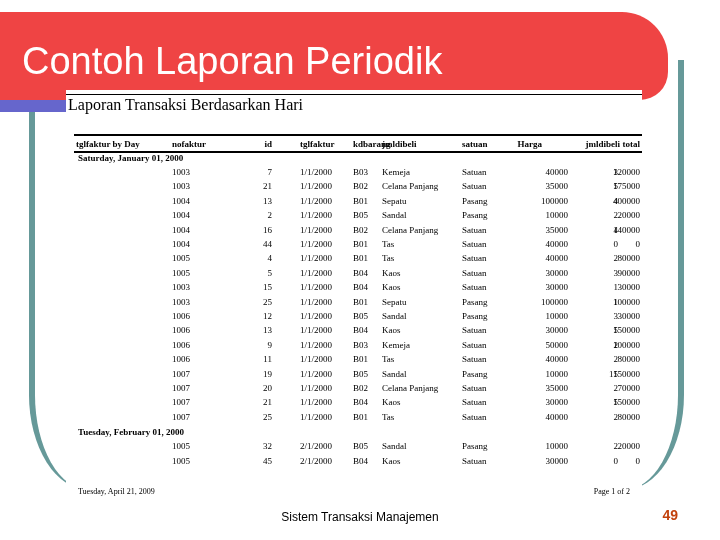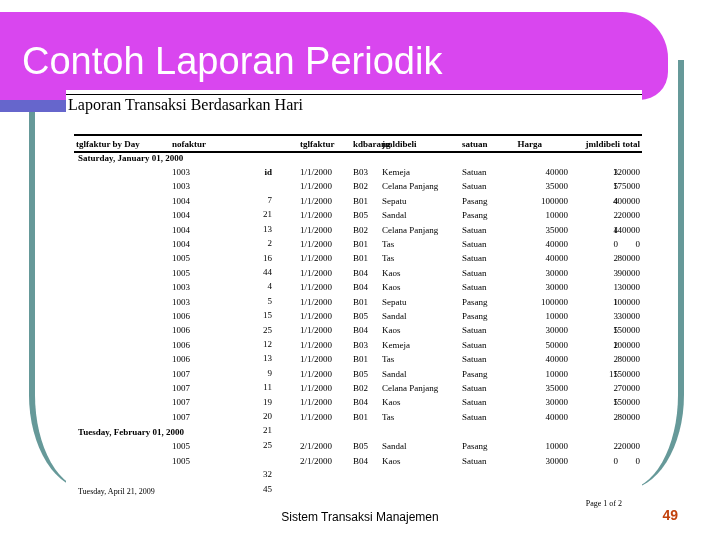--- a/index.html
+++ b/index.html
@@ -3,21 +3,21 @@
   <meta charset="utf-8">
   <style>
     html, body { margin: 0; padding: 0; }
     body {
       width: 720px; height: 540px; position: relative; overflow: hidden;
       background: #ffffff;
       font-family: "Liberation Sans", sans-serif;
     }
     .title-bar {
       position: absolute; left: 0; top: 12px; width: 668px; height: 88px;
-      background: #d946ef;
+      background: #ef4444;
       border-top-right-radius: 46px 46px;
       border-bottom-right-radius: 28px 28px;
     }
     .title-text {
       position: absolute; left: 22px; top: 30px;
       font-family: "Liberation Sans", sans-serif;
       font-size: 38px; color: #ffffff; white-space: nowrap; line-height: 1;
     }
     .teal-frame {
       position: absolute; left: 29px; top: 60px; width: 655px; height: 430px;
@@ -39,36 +39,36 @@
     .report-topline { position: absolute; left: 0; right: 0; top: 4px; height: 1px; background: #000; }
     .report-title {
       position: absolute; left: 2px; top: 6px; font-size: 16px; line-height: 1.1; white-space: nowrap;
     }
     .hdr-line-top { position: absolute; left: 8px; right: 0; top: 44px; height: 2px; background: #000; }
     .hdr-line-bot { position: absolute; left: 8px; right: 0; top: 61px; height: 2px; background: #000; }
     .hdr { position: absolute; top: 47px; left: 0; width: 576px; height: 26px; font-size: 9px; font-weight: bold; }
     .cell { position: absolute; white-space: nowrap; font-size: 9px; line-height: 14px; }
     .c0 { left: 10px; }
     .c1 { left: 106px; }
-    .c2 { left: 166px; width: 40px; text-align: right; margin-top: 28px; }
+    .c2 { left: 166px; width: 40px; text-align: right; }
     .c3 { left: 234px; }
     .c4 { left: 287px; }
     .c5 { left: 316px; }
     .c6 { left: 396px; }
     .c7 { left: 432px; width: 70px; text-align: right; }
     .c8 { left: 508px; width: 44px; text-align: right; }
     .c9 { left: 520px; width: 54px; text-align: right; }
     .hdr .c2 { left: 160px; width: 46px; text-align: right; }
     .hdr .c7 { left: 430px; width: 46px; text-align: right; }
     .hdr .c8 { left: 504px; width: 50px; text-align: right; }
     .hdr .c9 { left: 520px; width: 54px; text-align: right; }
     .group-label { position: absolute; left: 12px; font-size: 9px; font-weight: bold; line-height: 12px; white-space: nowrap; }
     .row { position: absolute; left: 0; width: 576px; height: 14px; }
     .report-footer-left { position: absolute; left: 12px; top: 397px; font-size: 8px; white-space: nowrap; }
-    .report-footer-right { position: absolute; right: 20px; top: 397px; font-size: 8px; white-space: nowrap; margin-top: 12px; }
+    .report-footer-right { position: absolute; right: 12px; top: 397px; font-size: 8px; white-space: nowrap; }
     .slide-footer {
       position: absolute; left: 0; width: 720px; top: 510px; text-align: center;
       font-family: "Liberation Sans", sans-serif; font-size: 12px; color: #000;
     }
     .slide-number {
       position: absolute; right: 42px; top: 507px;
       font-family: "Liberation Sans", sans-serif; font-size: 14px; font-weight: bold; color: #c2410c;
     }
   </style>
 </head>

